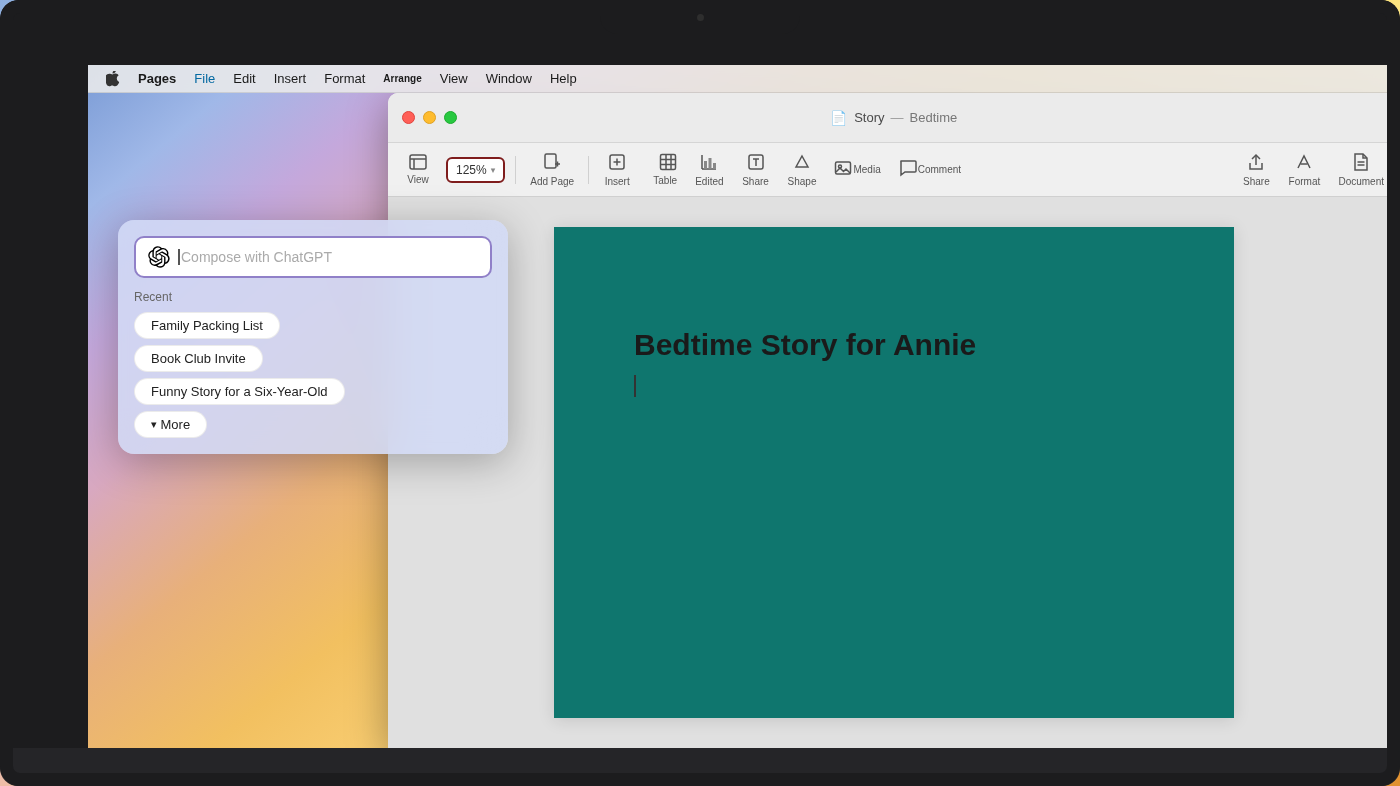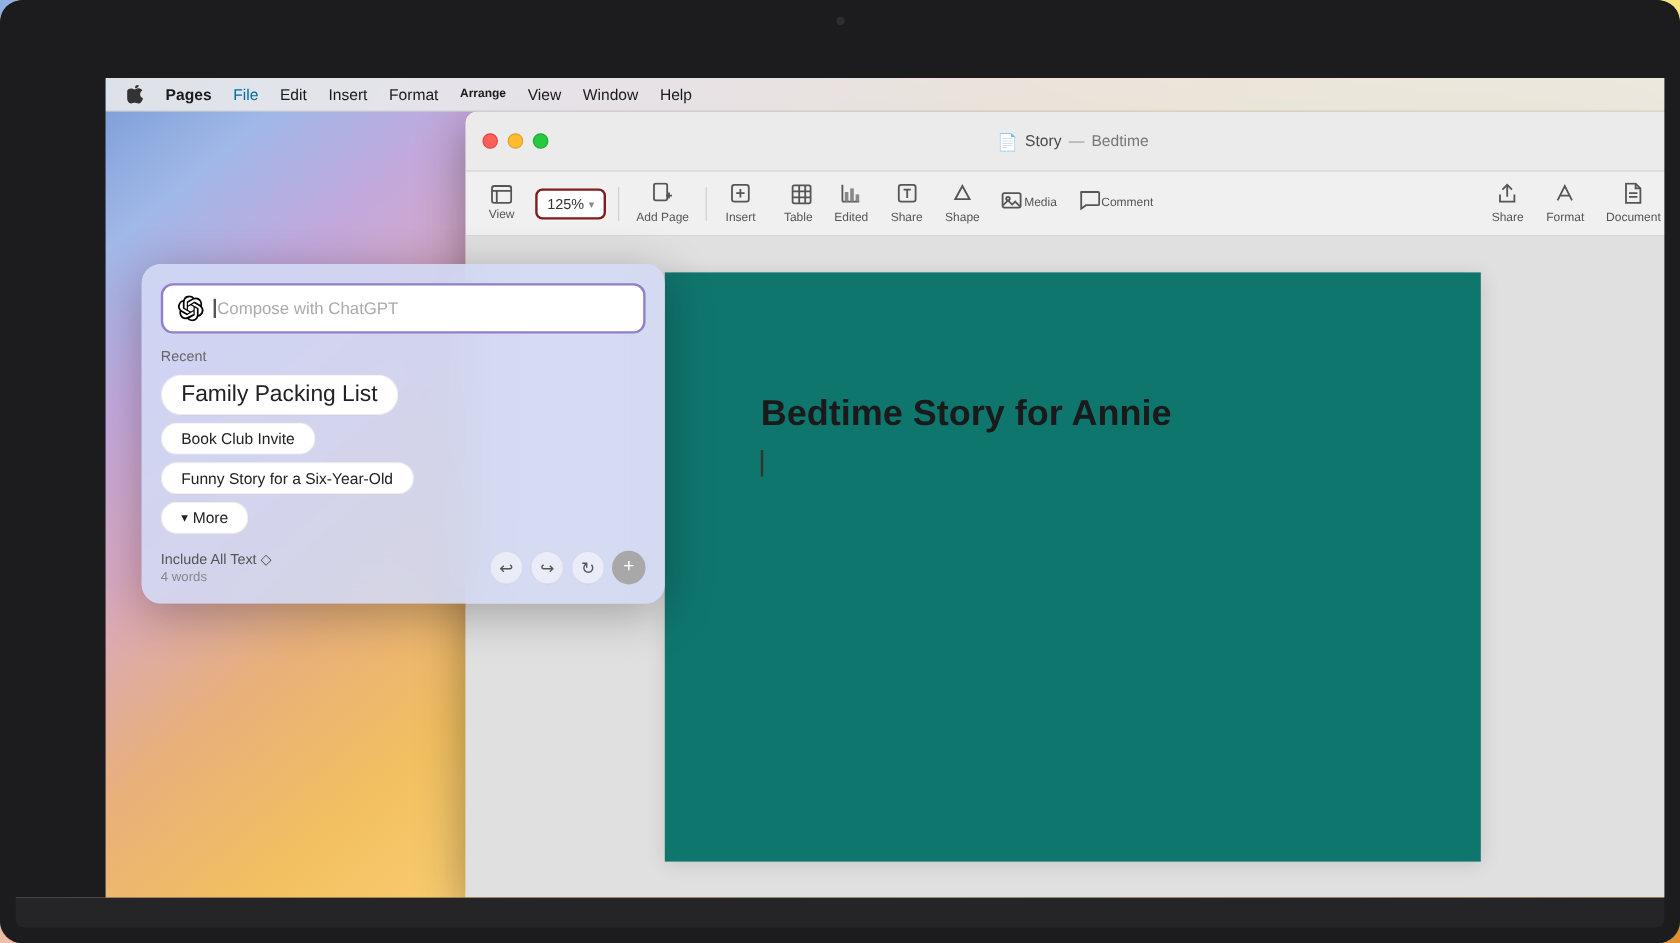--- a/index.html
+++ b/index.html
@@ -221,61 +221,49 @@
       <div style="flex:1;background:#e0e0e0;overflow:auto;display:flex;justify-content:center;padding:30px 30px;">
         <div style="background:#0f766e;width:100%;max-width:680px;min-height:450px;padding:100px 80px;box-shadow:0 2px 16px rgba(0,0,0,0.12);position:relative;">
           <div style="font-size:30px;font-weight:700;color:#1a1a1a;line-height:1.2;">Bedtime Story for Annie</div>
 
           <div style="position:absolute;left:80px;top:148px;width:2px;height:22px;background:#333;animation:blink 1s infinite;"></div>
           <style>@keyframes blink { 0%,49%{opacity:1} 50%,100%{opacity:0} }</style>
         </div>
       </div>
     </div>
 
-    <div style="position:absolute;top:155px;left:30px;width:436px;background:rgba(210,218,245,0.88);backdrop-filter:blur(20px);-webkit-backdrop-filter:blur(20px);border-radius:16px;padding:16px;box-shadow:0 8px 40px rgba(0,0,0,0.28);z-index:60;">
+    <div style="position:absolute;top:155px;left:30px;width:390px;background:rgba(210,218,245,0.88);backdrop-filter:blur(20px);-webkit-backdrop-filter:blur(20px);border-radius:16px;padding:16px;box-shadow:0 8px 40px rgba(0,0,0,0.28);z-index:60;">
 
       <div style="display:flex;align-items:center;background:white;border-radius:10px;padding:8px 12px;gap:8px;border:2px solid #9080c8;margin-bottom:12px;">
 
         <div style="width:22px;height:22px;flex-shrink:0;">
           <svg viewBox="0 0 41 41" fill="none" xmlns="http://www.w3.org/2000/svg" width="22" height="22">
             <path d="M37.532 16.87a9.963 9.963 0 0 0-.856-8.184 10.078 10.078 0 0 0-10.855-4.835A9.964 9.964 0 0 0 18.306.5a10.079 10.079 0 0 0-9.614 6.977 9.967 9.967 0 0 0-6.664 4.834 10.08 10.08 0 0 0 1.24 11.817 9.965 9.965 0 0 0 .856 8.185 10.079 10.079 0 0 0 10.855 4.835 9.965 9.965 0 0 0 7.516 3.35 10.078 10.078 0 0 0 9.617-6.981 9.967 9.967 0 0 0 6.663-4.834 10.079 10.079 0 0 0-1.243-11.813zM22.498 37.886a7.474 7.474 0 0 1-4.799-1.735c.061-.033.168-.091.237-.134l7.964-4.6a1.294 1.294 0 0 0 .655-1.134V19.054l3.366 1.944a.12.12 0 0 1 .066.092v9.299a7.505 7.505 0 0 1-7.49 7.496zM6.392 31.006a7.471 7.471 0 0 1-.894-5.023c.06.036.162.099.237.141l7.964 4.6a1.297 1.297 0 0 0 1.308 0l9.724-5.614v3.888a.12.12 0 0 1-.048.103L16.46 33.2a7.505 7.505 0 0 1-10.069-2.194zM4.297 13.62A7.469 7.469 0 0 1 8.2 10.333c0 .068-.004.19-.004.274v9.201a1.294 1.294 0 0 0 .654 1.132l9.723 5.614-3.366 1.944a.12.12 0 0 1-.114.012L7.044 23.86a7.504 7.504 0 0 1-2.747-10.24zm27.658 6.437l-9.724-5.615 3.367-1.943a.121.121 0 0 1 .114-.012l8.048 4.648a7.498 7.498 0 0 1-1.158 13.528v-9.476a1.293 1.293 0 0 0-.647-1.13zm3.35-5.043c-.059-.037-.162-.099-.236-.141l-7.965-4.6a1.298 1.298 0 0 0-1.308 0l-9.723 5.614v-3.888a.12.12 0 0 1 .048-.103l8.051-4.645a7.497 7.497 0 0 1 11.133 7.763zm-21.063 6.929l-3.367-1.944a.12.12 0 0 1-.065-.092v-9.299a7.497 7.497 0 0 1 12.293-5.756 6.94 6.94 0 0 0-.236.134l-7.965 4.6a1.294 1.294 0 0 0-.654 1.132l-.006 11.225zm1.829-3.943l4.33-2.501 4.332 2.5v4.999l-4.331 2.5-4.331-2.5V18z" fill="currentColor"></path>
           </svg>
         </div>
 
         <div style="flex:1;display:flex;align-items:center;gap:0;">
           <span style="width:2px;height:16px;background:#555;display:inline-block;margin-right:1px;animation:blink 1s infinite;"></span>
           <span style="font-size:14px;color:#aaa;">Compose with ChatGPT</span>
         </div>
       </div>
 
       <div>
         <div style="font-size:12px;color:#666;margin-bottom:8px;font-weight:500;">Recent</div>
         <div style="display:flex;flex-direction:column;gap:6px;margin-bottom:6px;">
-          <div style="display:inline-flex;align-items:center;background:white;border:1px solid rgba(0,0,0,0.08);border-radius:20px;padding:5px 16px;font-size:19px;color:#222;cursor:pointer;width:fit-content;">Family Packing List</div>
+          <div style="display:inline-flex;align-items:center;background:white;border:1px solid rgba(0,0,0,0.08);border-radius:20px;padding:5px 16px;font-size:13px;color:#222;cursor:pointer;width:fit-content;">Family Packing List</div>
           <div style="display:inline-flex;align-items:center;background:white;border:1px solid rgba(0,0,0,0.08);border-radius:20px;padding:5px 16px;font-size:13px;color:#222;cursor:pointer;width:fit-content;">Book Club Invite</div>
           <div style="display:inline-flex;align-items:center;background:white;border:1px solid rgba(0,0,0,0.08);border-radius:20px;padding:5px 16px;font-size:13px;color:#222;cursor:pointer;width:fit-content;">Funny Story for a Six-Year-Old</div>
         </div>
         
         <div style="display:inline-flex;align-items:center;gap:4px;background:white;border:1px solid rgba(0,0,0,0.08);border-radius:20px;padding:5px 16px;font-size:13px;color:#222;cursor:pointer;">
           <span style="font-size:11px;">▾</span>
           <span>More</span>
         </div>
       </div>
 
-      <div style="margin-top:14px;display:flex;align-items:center;justify-content:space-between;">
-        <div>
-          <div style="font-size:12px;color:#555;">Include All Text ◇</div>
-          <div style="font-size:11px;color:#888;margin-top:2px;">4 words</div>
-        </div>
-        <div style="display:flex;align-items:center;gap:6px;">
-          <div style="width:28px;height:28px;border-radius:50%;background:rgba(255,255,255,0.5);display:flex;align-items:center;justify-content:center;cursor:pointer;font-size:14px;color:#555;border:1px solid rgba(0,0,0,0.08);">↩</div>
-          <div style="width:28px;height:28px;border-radius:50%;background:rgba(255,255,255,0.5);display:flex;align-items:center;justify-content:center;cursor:pointer;font-size:14px;color:#555;border:1px solid rgba(0,0,0,0.08);">↪</div>
-          <div style="width:28px;height:28px;border-radius:50%;background:rgba(255,255,255,0.5);display:flex;align-items:center;justify-content:center;cursor:pointer;font-size:14px;color:#555;border:1px solid rgba(0,0,0,0.08);">↻</div>
-          <div style="width:28px;height:28px;border-radius:50%;background:#a8a8a8;display:flex;align-items:center;justify-content:center;cursor:pointer;font-size:16px;color:white;font-weight:300;">+</div>
-        </div>
-      </div>
 
     </div>
 
   </div>
 </div>
 
 <div style="position:absolute;inset:0;border:13px solid #1c1c1e;border-radius:20px;pointer-events:none;z-index:400;"></div>
 
 </body></html>

